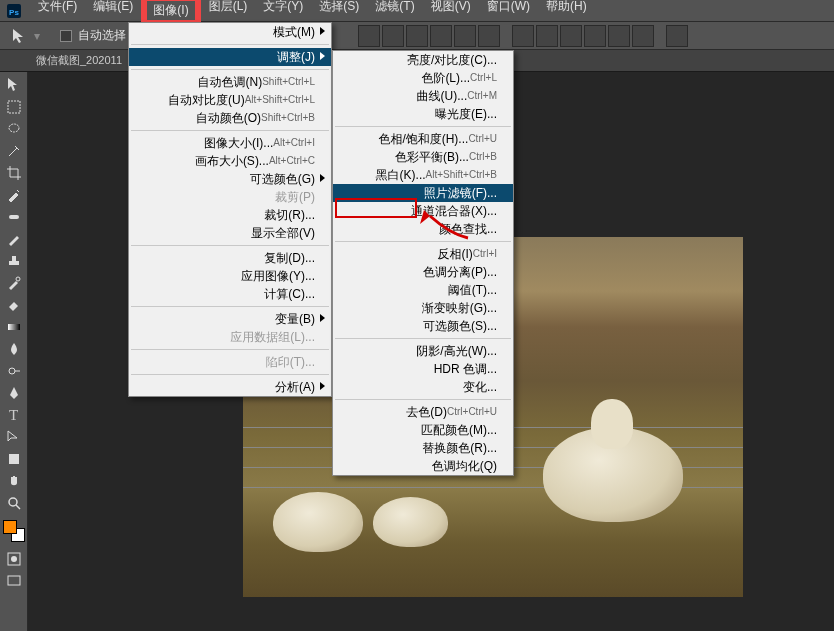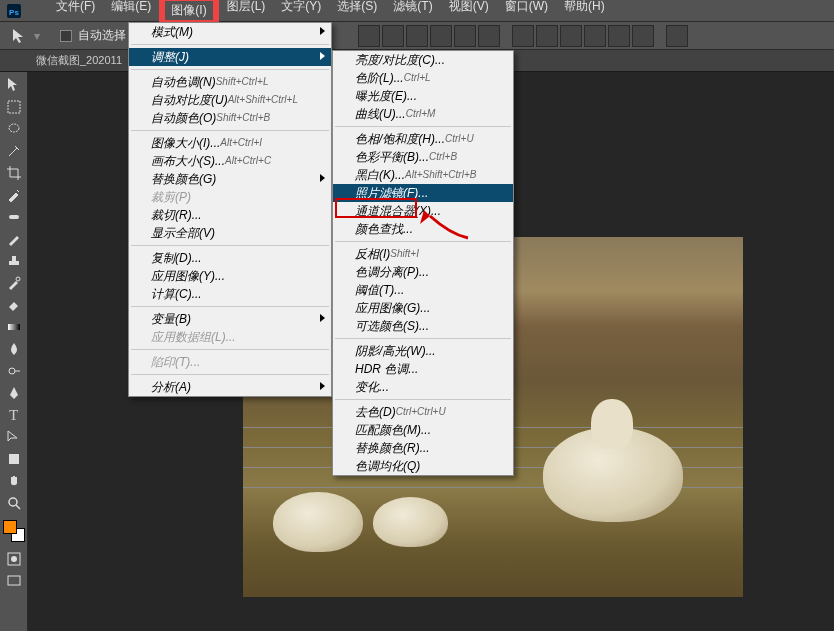--- a/index.html
+++ b/index.html
@@ -1,17 +1,17 @@
 <!DOCTYPE html>
 <html><head>
 <meta charset="utf-8">
 <style>
   * { box-sizing: border-box; margin: 0; padding: 0; font-family: "Microsoft YaHei", sans-serif; }
   body { background: #535353; width: 834px; height: 631px; overflow: hidden; position: relative; color: #e0e0e0; font-size: 12px; }
-  .menubar { background: #535353; height: 22px; display: flex; align-items: center; padding-left: 48px; border-bottom: 1px solid #2a2a2a; text-align: center; }
+  .menubar { background: #535353; height: 22px; display: flex; align-items: center; padding-left: 30px; border-bottom: 1px solid #2a2a2a; text-align: center; }
   .menubar .logo { position: absolute; left: 6px; top: 3px; width: 16px; height: 16px; }
   .menubar .item { padding: 3px 8px; cursor: default; }
   .menubar .item.hl { border: 6px solid #ef4444; padding: 1px 6px; }
   .optionsbar { background: #535353; height: 28px; border-bottom: 1px solid #2a2a2a; display: flex; align-items: center; padding-left: 10px; gap: 6px; }
   .optionsbar .arrow { width: 18px; height: 18px; }
   .checkbox { width:12px; height:12px; border:1px solid #888; display:inline-block; vertical-align:middle; background:#3a3a3a; }
   .optionsbar .right-icons { margin-left: 214px; display:flex; gap:2px; }
   .iconbtn { width:22px; height:22px; border:1px solid #2a2a2a; background:#444; }
   .tabbar { background: #424242; height: 22px; border-bottom: 1px solid #1a1a1a; display:flex; align-items:center; padding-left:36px; font-size:11px; color:#ccc; }
   .toolbar { position:absolute; left:0; top:72px; width:28px; bottom:0; background:#535353; border-right:1px solid #2a2a2a; display:flex; flex-direction:column; align-items:center; padding-top:2px; gap:0; }
@@ -28,21 +28,21 @@
   }
   .sheep { position:absolute; border-radius:50% 50% 45% 45%; background:radial-gradient(ellipse at 40% 35%, #f0ead8 0%, #d8ceb0 60%, #a89878 100%); }
   .sheep.s1 { width:140px; height:95px; left:300px; top:190px; }
   .sheep.s1::before { content:""; position:absolute; width:42px; height:50px; background:#e8e0c8; border-radius:48% 48% 40% 40%; left:48px; top:-28px; }
   .sheep.s2 { width:90px; height:60px; left:30px; top:255px; }
   .sheep.s3 { width:75px; height:50px; left:130px; top:260px; }
   .fence { position:absolute; left:0; right:0; height:1px; background:#888; }
   .menu { position:absolute; background:#f0f0f0; color:#000; border:1px solid #888; box-shadow:3px 3px 5px rgba(0,0,0,0.4); font-size:12px; }
   .menu.m1 { left:128px; top:22px; width:204px; }
   .menu.m2 { left:332px; top:50px; width:182px; }
-  .mi { height:18px; line-height:18px; padding:0 16px 0 22px; display:flex; justify-content:flex-start; cursor:default; position:relative;font-style:italic; }
+  .mi { height:18px; line-height:18px; padding:0 16px 0 22px; display:flex; justify-content:flex-end; cursor:default; position:relative; }
   .mi.sel { background:#0c4a6e; color:#fff; }
   .mi.dis { color:#9a9a9a; }
   .mi .sc { color:#666; font-size:10px; }
   .mi .arrow-r { position:absolute; right:6px; top:4px; width:0; height:0; border-top:4px solid transparent; border-bottom:4px solid transparent; border-left:5px solid #000; }
   .mi.sel .arrow-r { border-left-color:#fff; }
   .sep { height:1px; background:#c8c8c8; margin:3px 2px; }
   .red-box { position:absolute; border:2px solid #d30000; pointer-events:none; }
   .red-box.r1 { left:335px; top:198px; width:82px; height:20px; }
   .anno-arrow { position:absolute; left:420px; top:210px; width:50px; height:30px; pointer-events:none; }
 </style>
@@ -260,21 +260,21 @@
     <div class="sep"></div>
     <div class="mi">
       <span>图像大小(I)...</span>
       <span class="sc">Alt+Ctrl+I</span>
     </div>
     <div class="mi">
       <span>画布大小(S)...</span>
       <span class="sc">Alt+Ctrl+C</span>
     </div>
     <div class="mi">
-      <span>替换颜色(G)</span>
+      <span>可选颜色(G)</span>
       <span class="arrow-r"></span>
     </div>
     <div class="mi dis">
       <span>裁剪(P)</span>
     </div>
     <div class="mi">
       <span>裁切(R)...</span>
     </div>
     <div class="mi">
       <span>显示全部(V)</span>
@@ -309,26 +309,26 @@
   </div>
 <div class="menu m2" id="menu2">
     <div class="mi">
       <span>亮度/对比度(C)...</span>
     </div>
     <div class="mi">
       <span>色阶(L)...</span>
       <span class="sc">Ctrl+L</span>
     </div>
     <div class="mi">
-      <span>曝光度(E)...</span>
-    </div>
-    <div class="mi">
       <span>曲线(U)...</span>
       <span class="sc">Ctrl+M</span>
     </div>
+    <div class="mi">
+      <span>曝光度(E)...</span>
+    </div>
     <div class="sep"></div>
     <div class="mi">
       <span>色相/饱和度(H)...</span>
       <span class="sc">Ctrl+U</span>
     </div>
     <div class="mi">
       <span>色彩平衡(B)...</span>
       <span class="sc">Ctrl+B</span>
     </div>
     <div class="mi">
@@ -340,30 +340,30 @@
     </div>
     <div class="mi">
       <span>通道混合器(X)...</span>
     </div>
     <div class="mi">
       <span>颜色查找...</span>
     </div>
     <div class="sep"></div>
     <div class="mi">
       <span>反相(I)</span>
-      <span class="sc">Shift+I</span>
+      <span class="sc">Ctrl+I</span>
     </div>
     <div class="mi">
       <span>色调分离(P)...</span>
     </div>
     <div class="mi">
       <span>阈值(T)...</span>
     </div>
     <div class="mi">
-      <span>应用图像(G)...</span>
+      <span>渐变映射(G)...</span>
     </div>
     <div class="mi">
       <span>可选颜色(S)...</span>
     </div>
     <div class="sep"></div>
     <div class="mi">
       <span>阴影/高光(W)...</span>
     </div>
     <div class="mi">
       <span>HDR 色调...</span>

